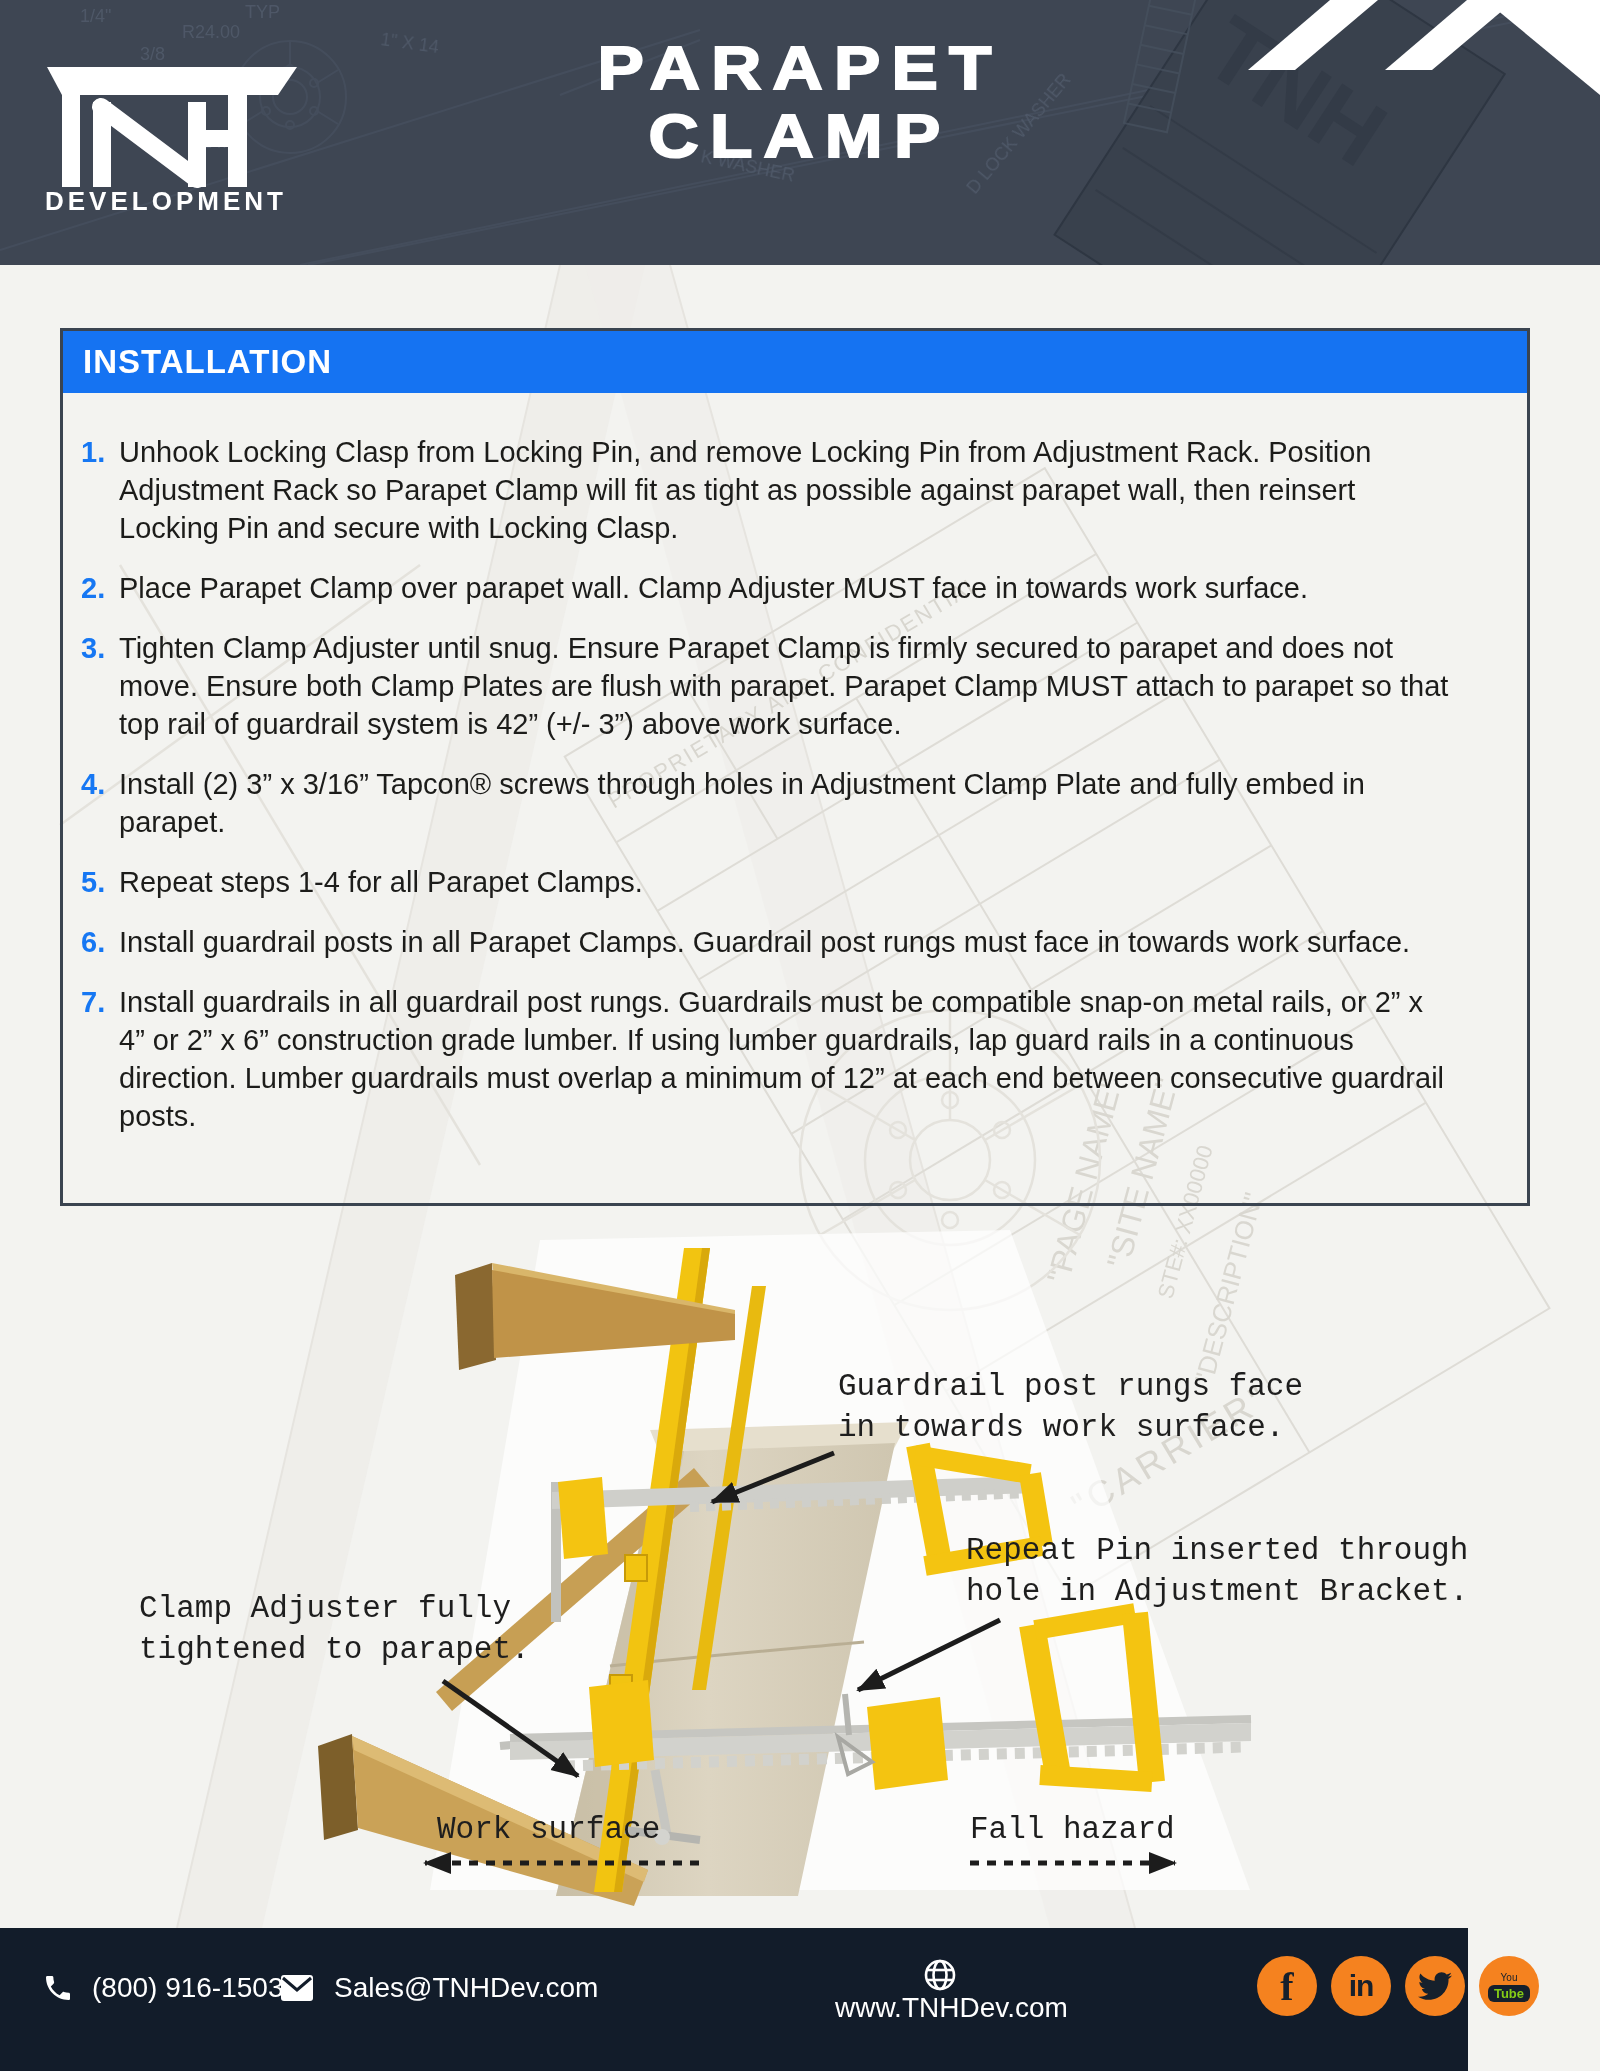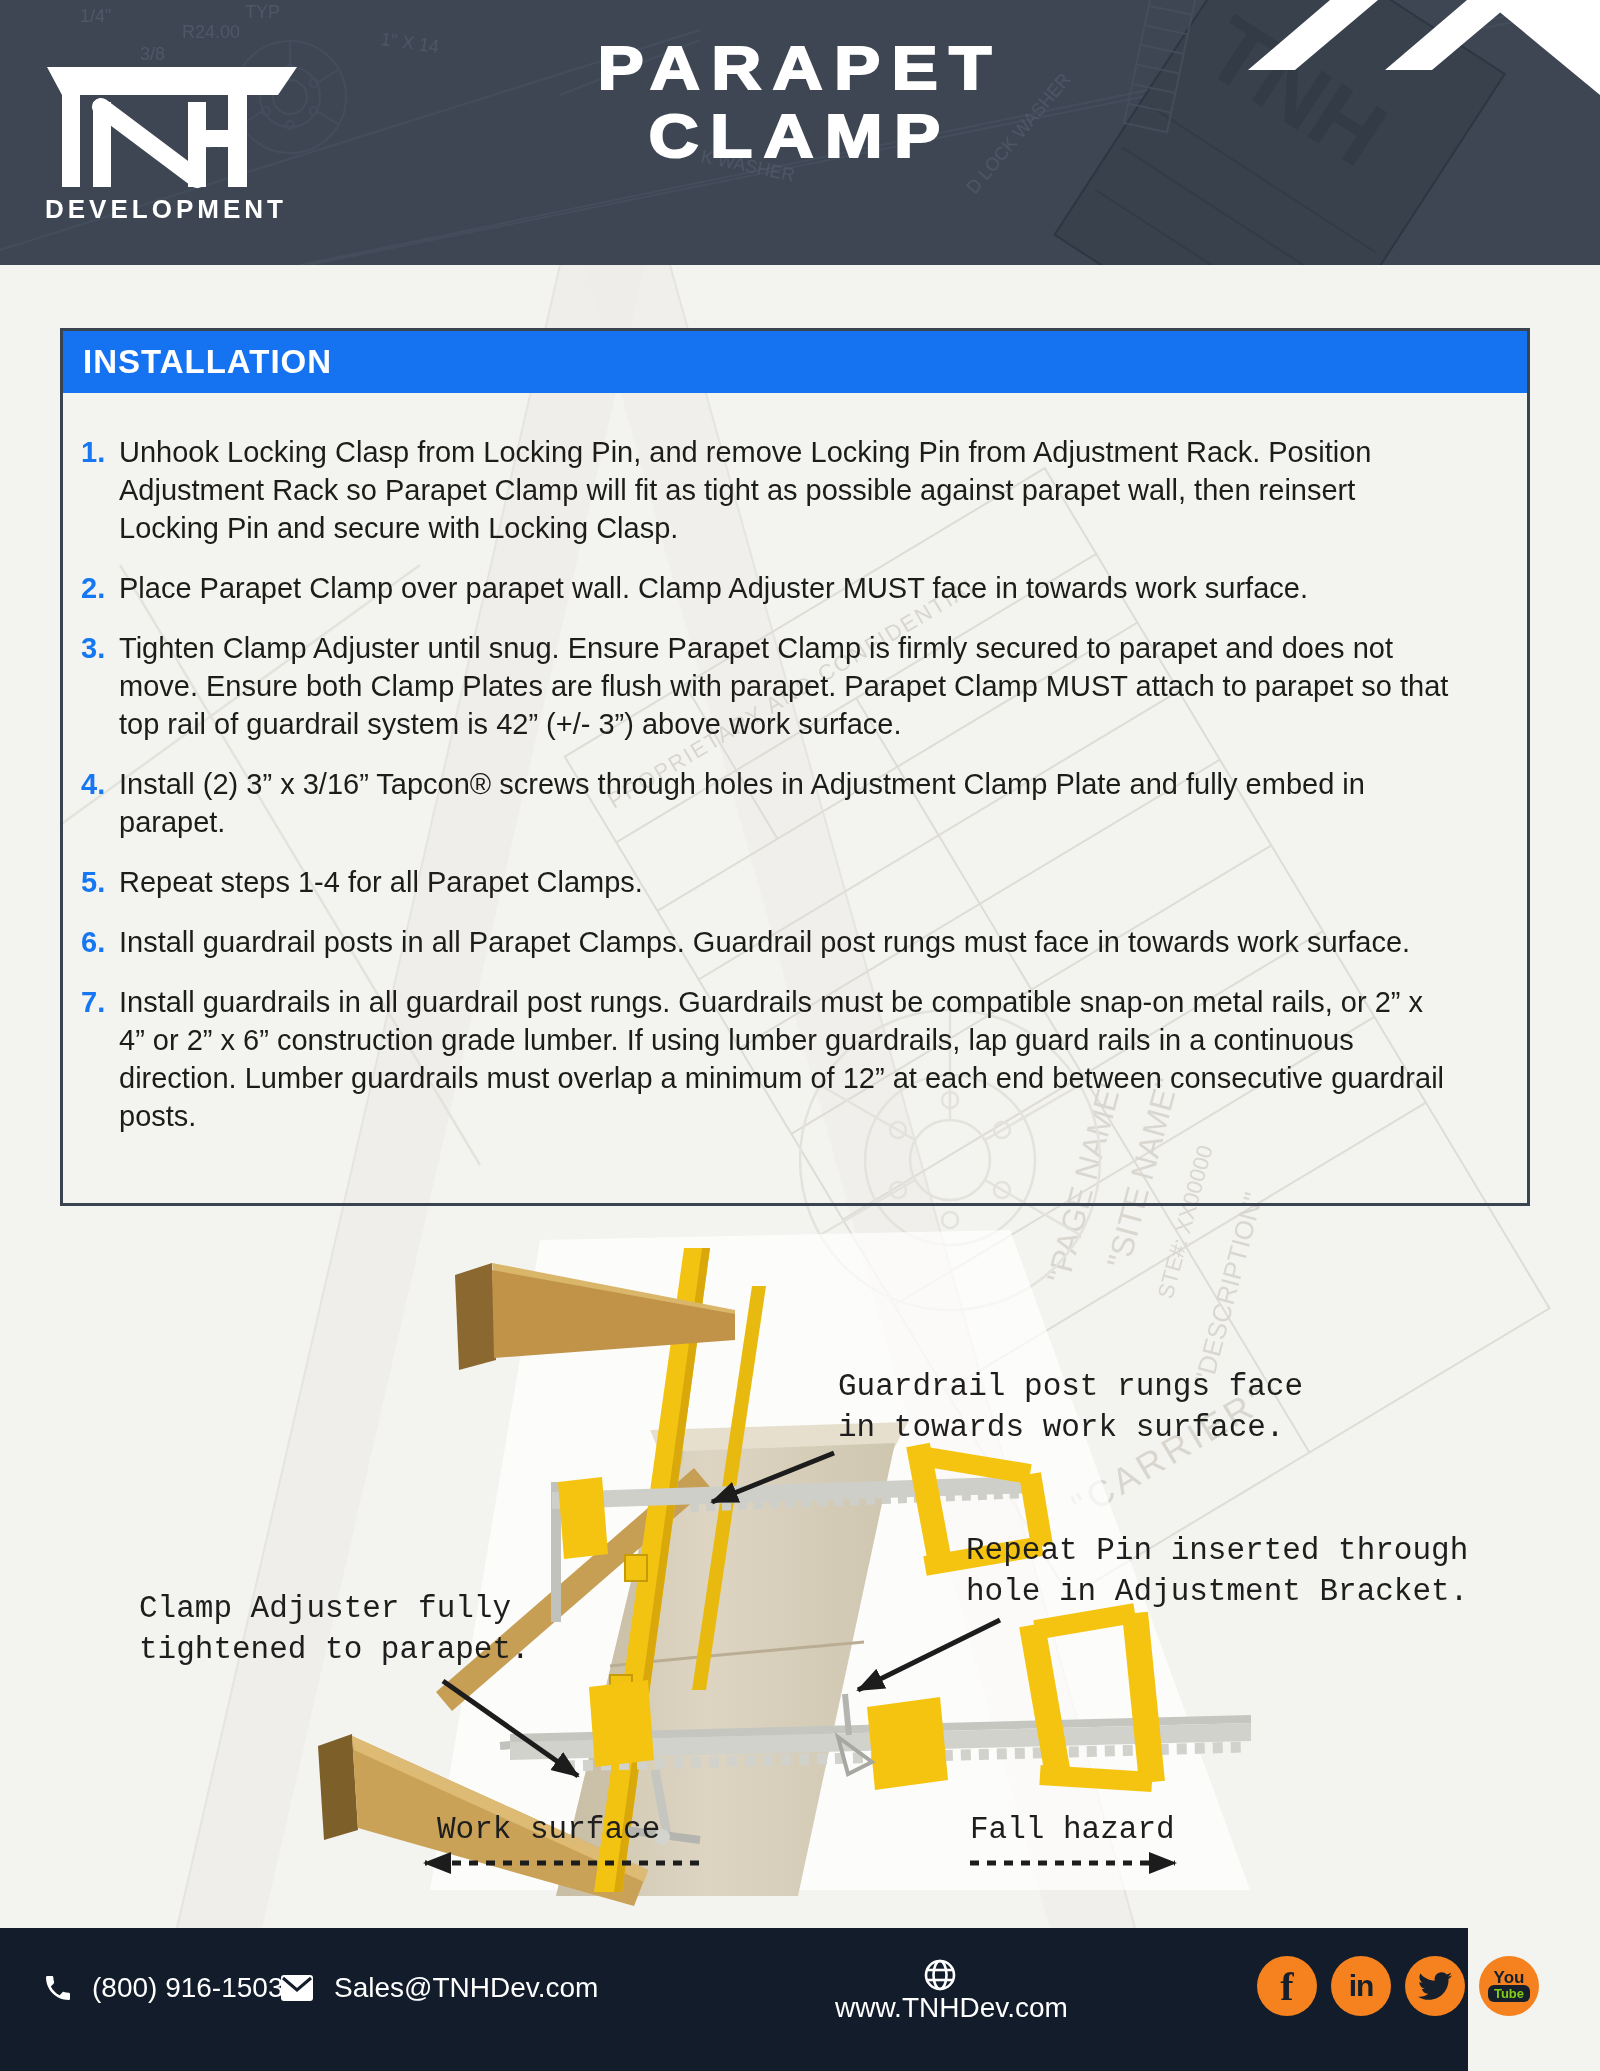--- a/index.html
+++ b/index.html
@@ -6,21 +6,21 @@
   body{width:1600px;height:2071px;position:relative;background:#F3F3F0;
        font-family:"Liberation Sans",sans-serif;overflow:hidden;}
   .page{position:absolute;inset:0;}
 
   
   .hdr{position:absolute;top:0;left:0;width:1600px;height:265px;background:#3E4653;overflow:hidden;}
   .hdr-art{position:absolute;top:0;left:0;}
   .logo{position:absolute;left:35px;top:50px;width:272px;height:172px;}
   .logo-mark{position:absolute;top:0;left:0;}
   .logo-sub{position:absolute;left:10px;top:136px;width:258px;color:#fff;
-            font-size:26px;font-weight:700;letter-spacing:4px;white-space:nowrap;margin-top:8px;}
+            font-size:26px;font-weight:700;letter-spacing:4px;white-space:nowrap;}
   .title{position:absolute;left:0;top:34px;width:1600px;text-align:center;color:#fff;
          font-weight:900;font-size:62px;line-height:68px;letter-spacing:10px;
          -webkit-text-stroke:2px #fff;transform:scaleX(1.12);transform-origin:center top;}
 
   
   .content{position:absolute;top:265px;left:0;width:1600px;height:1663px;}
   .wm{position:absolute;top:0;left:0;}
 
   .panel{position:absolute;left:60px;top:63px;width:1470px;height:878px;
          border:3px solid #3A4450;box-sizing:border-box;background:transparent;}
@@ -47,21 +47,21 @@
   .fitem .ic{display:flex;align-items:center;justify-content:center;}
   .f-phone{left:42px;}  .f-phone .ic{margin-right:18px;}
   .f-email{left:280px;} .f-email .ic{margin-right:20px;}
   .f-web{left:835px;flex-direction:column;}   .f-web .ic{margin-right:22px;}
   .f-social{left:1257px;top:28px;position:absolute;display:flex;}
   .soc{width:60px;height:60px;border-radius:50%;background:#F5821F;margin-right:14px;
        display:flex;flex-direction:column;align-items:center;justify-content:center;
        color:#16202C;font-weight:700;}
   .soc.fb{font-size:40px;font-family:"Liberation Serif",serif;}
   .soc.li{font-size:30px;letter-spacing:-1px;}
-  .soc .you{font-size:17px;line-height:13px;font-weight:700;}
+  .soc .you{font-size:10px;line-height:13px;font-weight:400;}
   .soc .tube{background:#16202C;color:#84cc16;font-size:13px;font-weight:700;
              padding:1px 6px;border-radius:6px;margin-top:1px;}
 </style>
 </head>
 <body>
 
 <div class="page">
 
   <header class="hdr">
     <svg class="hdr-art" width="1600" height="265" viewBox="0 0 1600 265">

